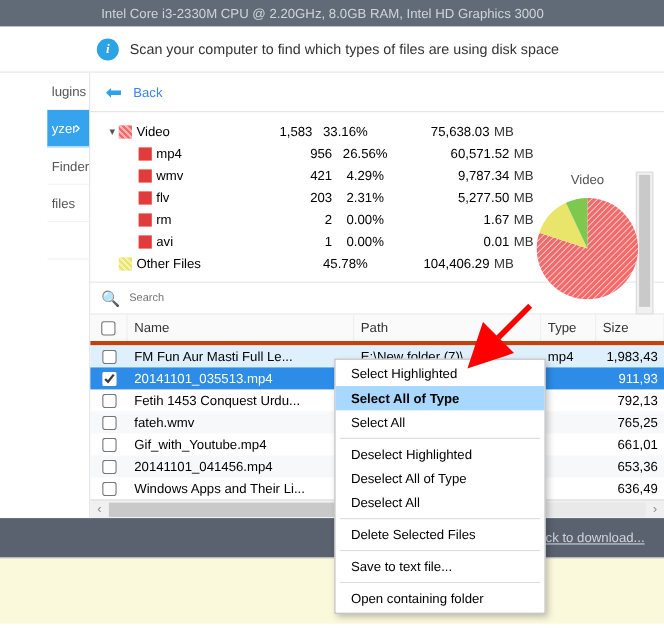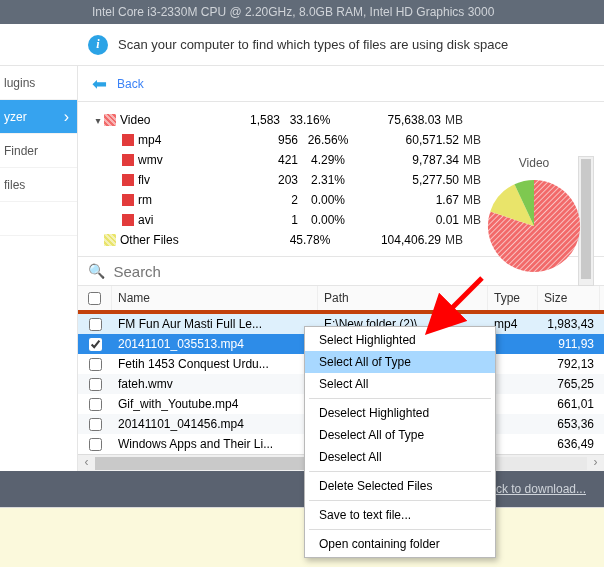--- a/index.html
+++ b/index.html
@@ -4,21 +4,21 @@
 <style>
 * { margin: 0; padding: 0; box-sizing: border-box; font-family: "Segoe UI", Tahoma, sans-serif; font-size: 12px; }
 body { width: 604px; height: 571px; overflow: hidden; background: #fff; position: relative; }
 
 .titlebar { background: #616b78; color: #d0d4d9; height: 24px; line-height: 24px; padding-left: 92px; overflow: hidden; white-space: nowrap; }
 
 .info-bar { display: flex; align-items: center; height: 42px; padding-left: 88px; border-bottom: 1px solid #e5e5e5; gap: 10px; }
 .info-icon { width: 20px; height: 20px; border-radius: 50%; background: #2ba3e6; color: #fff; display: flex; align-items: center; justify-content: center; font-weight: bold; font-style: italic; font-family: Georgia, serif; }
 .info-text { color: #333; font-size: 13px; }
 
-.main { display: flex; height: 405px; }
+.main { display: flex; height: 405px; margin-left: 43px; }
 .sidebar { width: 78px; border-right: 1px solid #e5e5e5; }
 .sidebar-item { height: 34px; display: flex; align-items: center; padding-left: 4px; color: #555; border-bottom: 1px solid #f2f2f2; position: relative; overflow: hidden; white-space: nowrap; cursor: pointer; }
 .sidebar-item.active { background: #36a3ef; color: #fff; }
 .sidebar-item.active::after { content: "›"; position: absolute; right: 8px; font-size: 16px; }
 
 .content { flex: 1; display: flex; flex-direction: column; position: relative; }
 
 .back-row { height: 36px; display: flex; align-items: center; gap: 10px; padding-left: 14px; border-bottom: 1px solid #e5e5e5; }
 .back-arrow { color: #2ba3e6; font-size: 18px; cursor: pointer; }
 .back-label { color: #3b82f6; }
@@ -35,21 +35,21 @@
 .tree-unit { width: 26px; color: #333; }
 .tree-scroll { position: absolute; top: 90px; right: 10px; width: 16px; height: 130px; background: #f0f0f0; border: 1px solid #dcdcdc; }
 .tree-scroll-thumb { background: #c9c9c9; height: 120px; margin: 2px; }
 
 .pie-wrap { position: absolute; right: 10px; top: 90px; width: 120px; text-align: center; }
 .pie-label { color: #555; margin-bottom: 8px; }
 .pie { width: 96px; height: 96px; margin: 0 auto; }
 
 .search-row { display: flex; align-items: center; height: 30px; border-top: 1px solid #e5e5e5; border-bottom: 1px solid #e5e5e5; padding-left: 10px; gap: 8px; }
 .search-icon { color: #888; font-size: 14px; }
-.search-input { border: none; outline: none; flex: 1; color: #7f1d1d; font-size: 15px; }
+.search-input { border: none; outline: none; flex: 1; color: #7f1d1d; font-size: 10px; }
 
 .table { flex: 1; overflow: hidden; position: relative; }
 .thead { display: flex; height: 28px; align-items: center; border-bottom: 4px solid #c2410c; background: #fafafa; }
 .th, .td { padding: 0 6px; overflow: hidden; white-space: nowrap; text-overflow: ellipsis; }
 .col-chk { width: 34px; display: flex; align-items: center; justify-content: center; }
 .col-name { width: 206px; }
 .col-path { width: 170px; }
 .col-type { width: 50px; }
 .col-size { width: 62px; text-align: right; }
 .th { color: #333; font-weight: 400; border-right: 1px solid #eee; height: 100%; display: flex; align-items: center; }
@@ -64,21 +64,21 @@
 .hscroll-left, .hscroll-right { width: 17px; height: 17px; text-align: center; color: #888; cursor: pointer; line-height: 15px; }
 .hscroll-track { flex: 1; height: 13px; background: #e9e9e9; position: relative; }
 .hscroll-thumb { position: absolute; left: 0; width: 75%; height: 100%; background: #c9c9c9; }
 
 .footer { height: 36px; background: #5a6270; color: #cfd4da; display: flex; align-items: center; justify-content: flex-end; padding-right: 18px; text-decoration: underline; }
 
 .bottom-strip { height: 60px; background: #fbf9dc; border-top: 1px solid #dadada; }
 
 .context-menu { position: absolute; left: 304px; top: 326px; width: 192px; background: #fff; border: 1px solid #b9b9b9; box-shadow: 2px 3px 6px rgba(0,0,0,0.25); z-index: 50; padding: 2px 0; }
 .cm-item { height: 22px; line-height: 22px; padding: 0 14px; cursor: pointer; white-space: nowrap; }
-.cm-item.hl { background: #a8d8ff; }
+.cm-item.hl { background: #a8d8ff; font-weight: bold; }
 .cm-sep { height: 1px; background: #dcdcdc; margin: 3px 4px; }
 
 .red-arrow { position: absolute; left: 420px; top: 272px; z-index: 60; pointer-events: none; }
 </style>
 </head>
 <body>
 
 <div class="titlebar">
   <span>Intel Core i3-2330M CPU @ 2.20GHz, 8.0GB RAM, Intel HD Graphics 3000</span>
 </div>
@@ -210,21 +210,21 @@
         <div class="th col-path">Path</div>
         <div class="th col-type">Type</div>
         <div class="th col-size">Size</div>
       </div>
       <div class="tbody" id="tbody">
           <div class="trow hover">
             <div class="td col-chk">
               <input type="checkbox" class="chk" style="">
             </div>
             <div class="td col-name">FM Fun Aur Masti    Full Le...</div>
-            <div class="td col-path">E:\New folder (2)\</div>
+            <div class="td col-path">E:\New folder (7)\</div>
             <div class="td col-type">mp4</div>
             <div class="td col-size">1,983,43</div>
           </div>
           <div class="trow selected">
             <div class="td col-chk">
               <input type="checkbox" class="chk" checked="" style="">
             </div>
             <div class="td col-name">20141101_035513.mp4</div>
             <div class="td col-path"></div>
             <div class="td col-type"></div>

